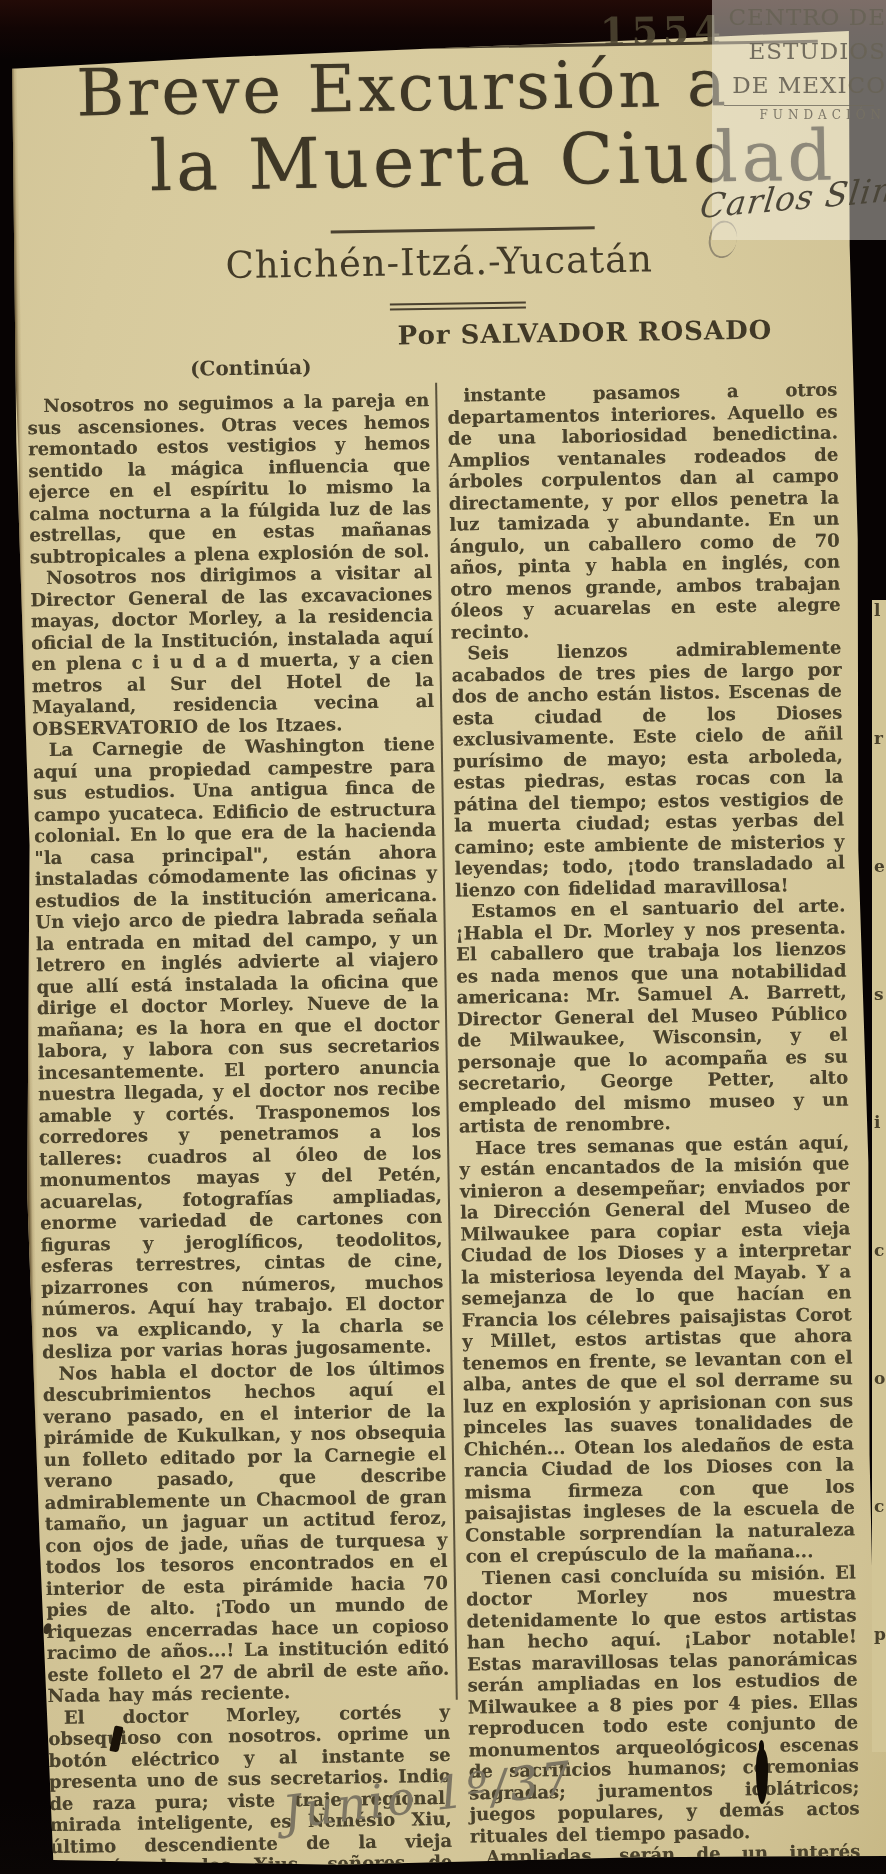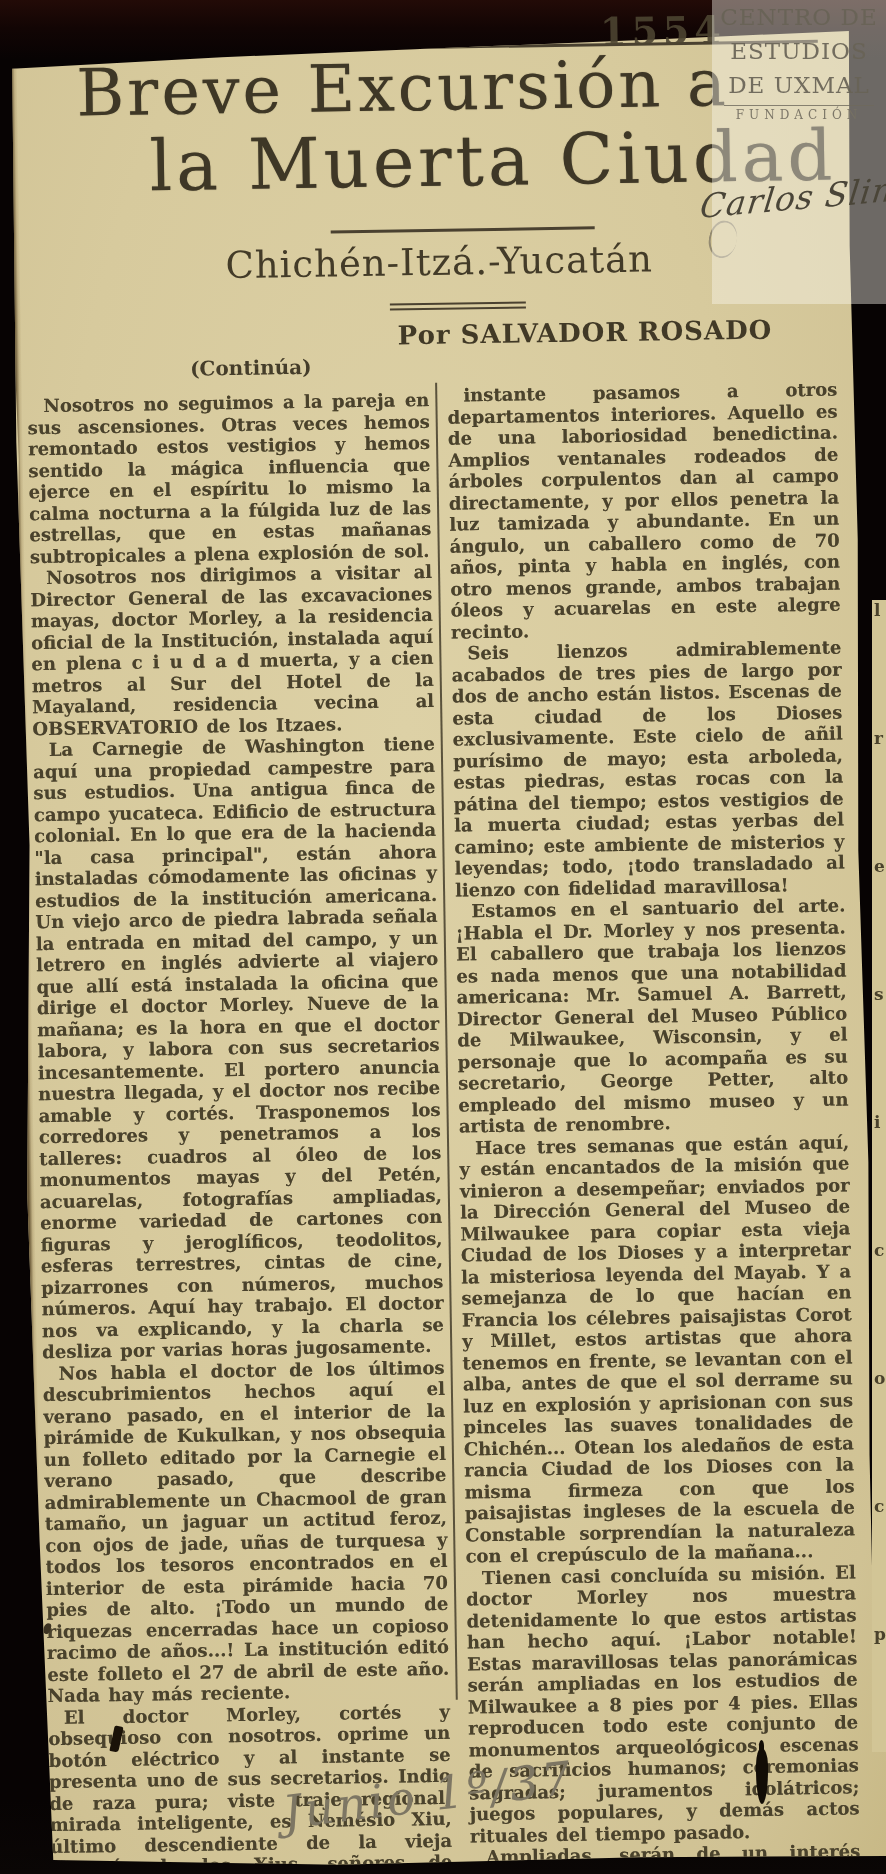--- a/index.html
+++ b/index.html
@@ -35,22 +35,22 @@
   .col-divider{position:absolute;left:424px;top:350px;width:2px;height:1317px;background:#5a523c;}
   .col{position:absolute;font-size:18px;line-height:21.5px;font-weight:bold;
        color:#4a422c;text-align:justify;word-spacing:2px;
        text-shadow:0 0 0.6px rgba(70,62,40,0.5);}
   .col-left{left:16px;top:356px;width:402px;}
   .col-right{left:436px;top:352px;width:390px;}
   .col p{margin:0;text-indent:16px;}
   
   .stamp{position:absolute;left:600px;top:8px;font-size:38px;font-weight:bold;color:#4c4431;
          letter-spacing:5px;transform:rotate(-1deg);opacity:0.9;}
-  .watermark{position:absolute;left:712px;top:0;width:174px;height:304px;
-         background:rgba(250,247,238,0.42);text-align:center;}
+  .watermark{position:absolute;left:712px;top:0;width:174px;height:240px;
+         background:rgba(250,247,238,0.42);text-align:right;}
   .wm-line{font-size:23px;line-height:34px;color:rgba(104,99,86,0.92);letter-spacing:1px;}
   .wm-sep{margin:3px 12px 2px 12px;border-top:1.5px solid rgba(110,105,92,0.8);}
   .wm-foundation{font-size:12px;letter-spacing:5px;color:rgba(118,113,99,0.95);}
   .signature{position:absolute;left:700px;top:178px;width:200px;font-size:33px;font-style:italic;
          color:#4a4538;transform:rotate(-5deg) skewX(-12deg);letter-spacing:1px;white-space:nowrap;}
   .handwriting{position:absolute;left:282px;top:1768px;font-size:46px;font-style:italic;
          color:#7d7663;transform:rotate(-7deg);letter-spacing:3px;white-space:nowrap;}
   .ink-blob{position:absolute;left:756px;top:1748px;width:12px;height:56px;background:#120d06;
          border-radius:45% 55% 50% 50%/30% 30% 60% 60%;}
   .ink-blob::before{content:"";position:absolute;left:3px;top:-8px;width:5px;height:12px;background:#120d06;border-radius:50% 50% 0 0;}
@@ -124,21 +124,21 @@
       <span>o</span>
       <span>c</span>
       <span>p</span>
     </div>
 
   <div class="stamp">1554</div>
 
   <div class="watermark">
     <div class="wm-line">CENTRO DE</div>
     <div class="wm-line">ESTUDIOS</div>
-    <div class="wm-line">DE UXMAL</div>
+    <div class="wm-line">DE MEXICO</div>
     <div class="wm-sep"></div>
     <div class="wm-foundation">FUNDACIÓN</div>
   </div>
 
   <div class="signature">Carlos Slim</div>
 
   <div class="handwriting">Junio 1º/37</div>
 
   <div class="ink-blob"></div>
   <div class="ink-hook"></div>

